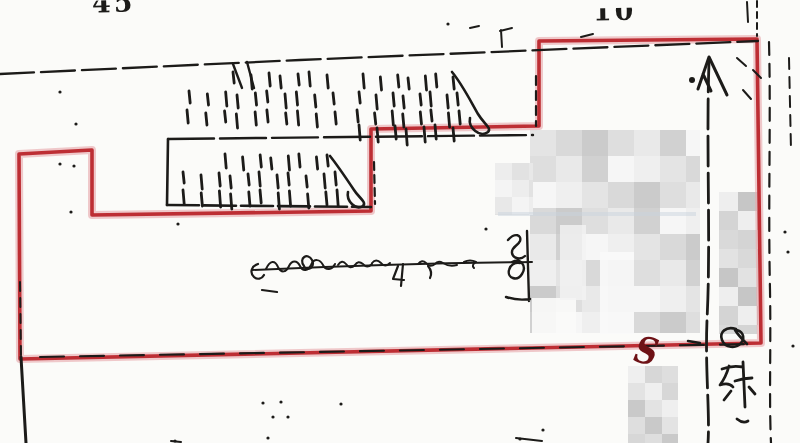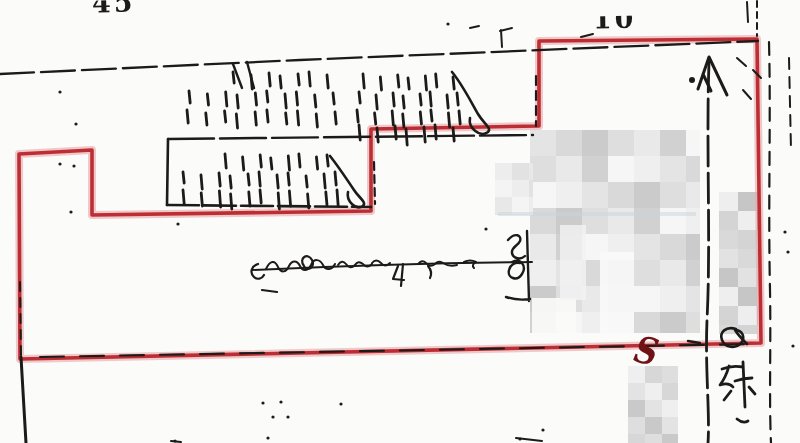--- a/index.html
+++ b/index.html
@@ -2,21 +2,21 @@
 <html><head>
 <meta charset="utf-8">
 <style>
   html,body{margin:0;padding:0;background:#e8e8e8;}
   .page{position:relative;width:800px;height:443px;background:#fbfbf9;overflow:hidden;
         font-family:"DejaVu Serif", serif;}
   .page svg{position:absolute;left:0;top:0;width:800px;height:443px;}
   .partial{position:absolute;overflow:hidden;height:14px;z-index:5;color:#1c1b19;}
   .partial span{display:block;margin-top:-13px;font:700 27px "DejaVu Serif", serif;letter-spacing:3px;}
   #lbl-left{left:92px;top:0;width:46px;transform:rotate(-2deg);}
-  #lbl-center{left:593px;top:16px;width:46px;transform:rotate(-1deg);}
+  #lbl-center{left:593px;top:8px;width:46px;transform:rotate(-1deg);}
   .s-mark{position:absolute;left:635px;top:332px;z-index:6;color:#6e1216;
           font:italic 700 32px "DejaVu Serif", serif;transform:rotate(12deg) scaleY(1.15);}
 </style>
 </head>
 <body>
 
 <div class="page">
   <svg id="plan" viewBox="0 0 800 443">
       <g>
         <rect x="530" y="130" width="26" height="26" fill="#e4e4e4"></rect>

